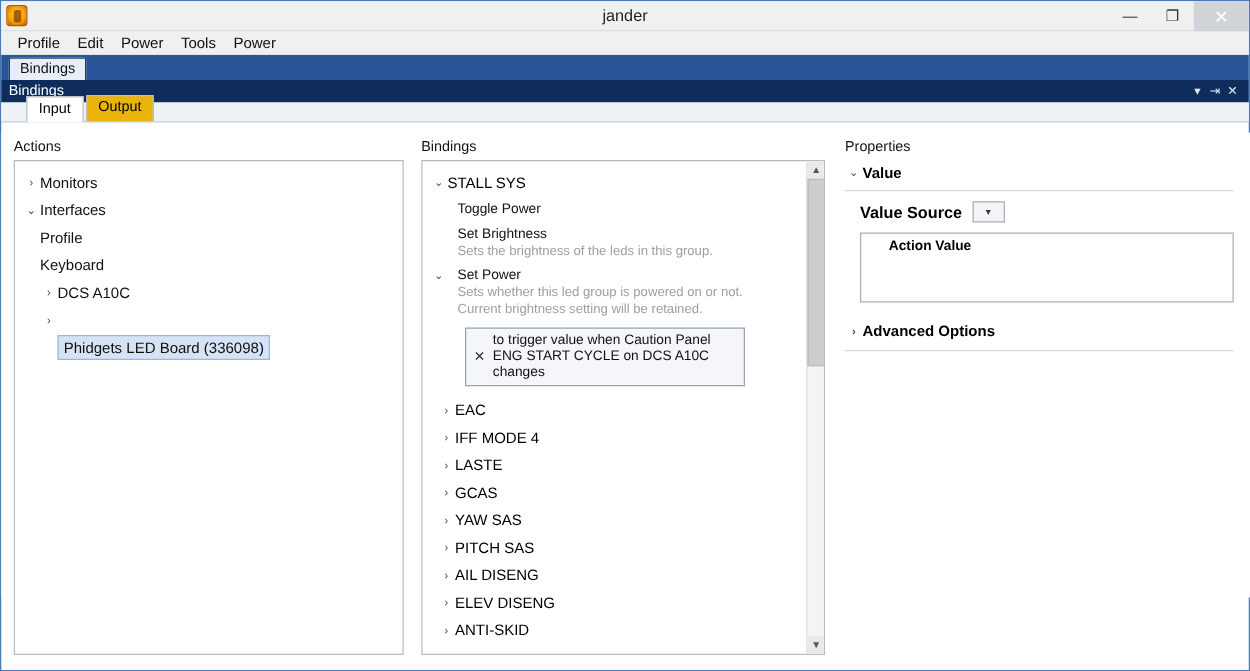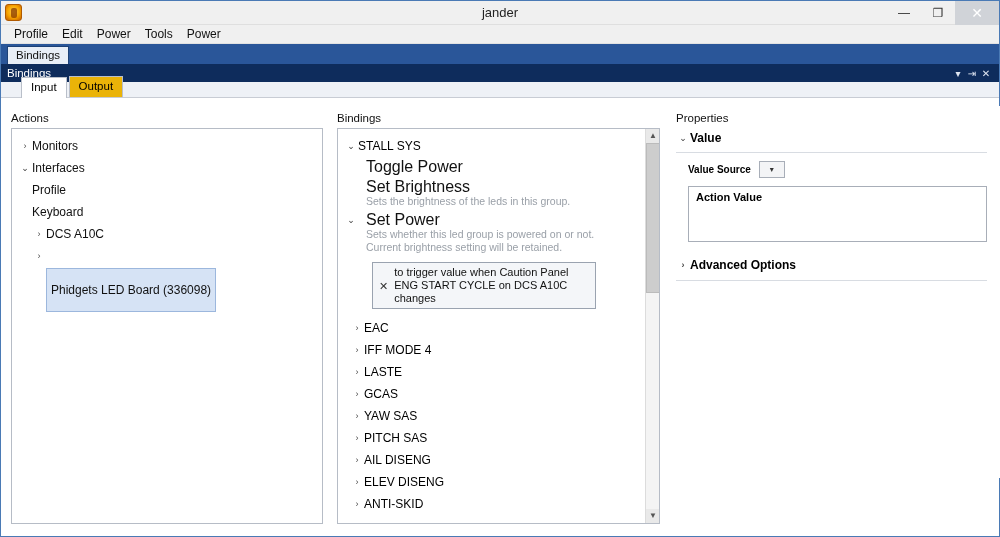--- a/index.html
+++ b/index.html
@@ -194,40 +194,40 @@
     line-height: 22px;
     user-select: none;
   }
   .arrow.open { color: #3a3a3a; }
   .tlabel { line-height: 22px; }
   .indent1 { padding-left: 20px; }
   .indent2 { padding-left: 34px; }
   .selected .tlabel {
     background: #d6e3f5;
     border: 1px solid #9cb7dd;
-    padding: 12px 4px;
+    padding: 0 4px;
     line-height: 18px;
     display: inline-block;
     margin-top: 1px;
   }
 
   
   .bgroup { padding-left: 6px; }
   .brow {
     display: flex;
     align-items: flex-start;
     font-size: 12px;
     min-height: 21px;
   }
   .bitem {
     padding-left: 22px;
     padding-top: 2px;
     padding-bottom: 2px;
   }
-  .bitem .bname { font-size: 16px; color: #111; line-height: 16px; }
+  .bitem .bname { font-size: 11px; color: #111; line-height: 16px; }
   .bitem .bdesc {
     font-size: 10.5px;
     color: #9aa0a8;
     line-height: 13px;
     max-width: 290px;
   }
   .bitem.with-arrow { padding-left: 0; display: flex; }
   .bitem.with-arrow .btext { padding-left: 8px; }
   .chipwrap { padding: 6px 0 8px 28px; }
   .chip {
@@ -295,40 +295,40 @@
     border-bottom: 1px solid #d8dce2;
     margin: 4px 0 8px 0;
   }
   .prop-row {
     display: flex;
     align-items: center;
     padding-left: 12px;
     margin-bottom: 8px;
   }
   .prop-label {
-    font-size: 10px;
+    font-size: 13px;
     font-weight: bold;
     margin-right: 8px;
   }
   .combo {
     width: 26px; height: 17px;
     border: 1px solid #a8aeb8;
     background: #f3f4f6;
     display: flex;
     align-items: center;
     justify-content: center;
     font-size: 8px;
     color: #333;
   }
   .textbox {
     margin-left: 12px;
     height: 56px;
     border: 1px solid #a8aeb8;
     background: #fff;
-    padding: 4px 7px;
+    padding: 4px 22px;
     font-size: 11px;
     font-weight: bold;
   }
   .adv {
     display: flex;
     align-items: center;
     height: 22px;
     font-size: 12px;
     font-weight: bold;
     margin-top: 12px;

